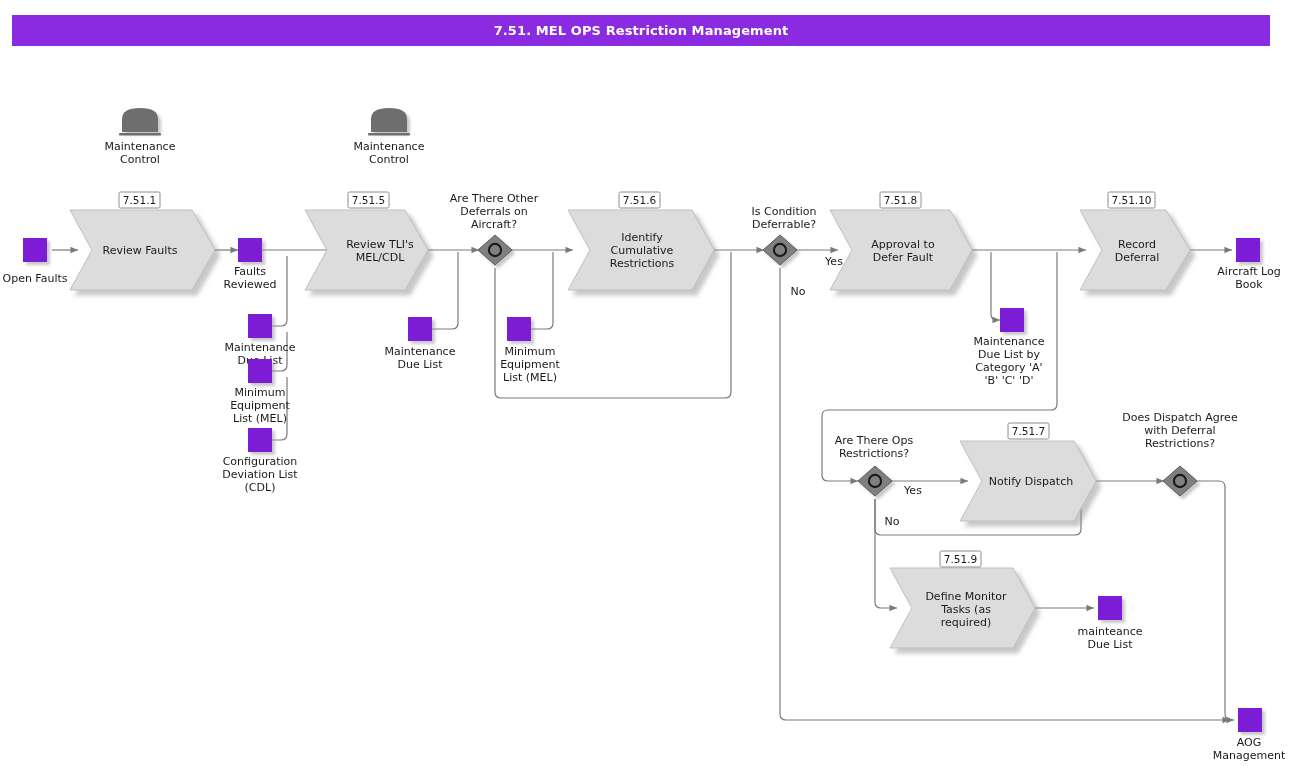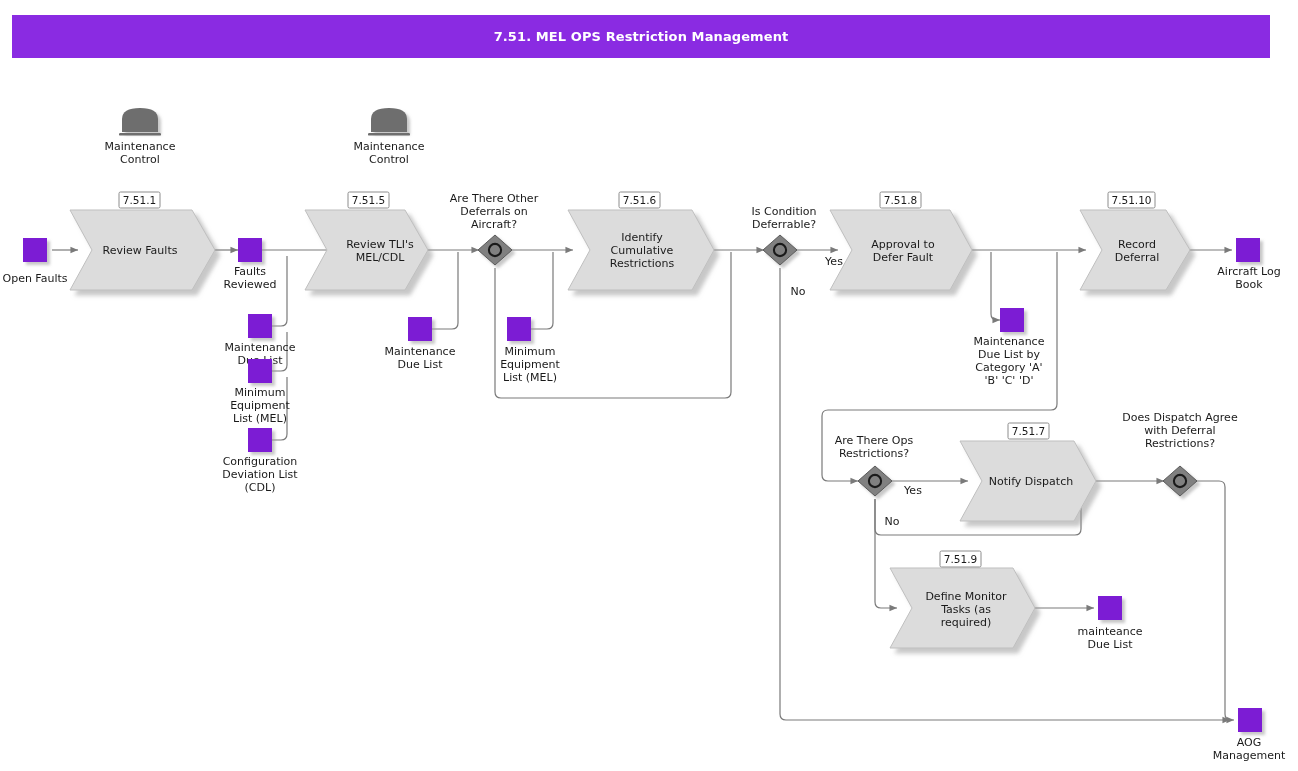--- a/index.html
+++ b/index.html
@@ -1,20 +1,20 @@
 <!DOCTYPE html>
 <html><head>
 <meta charset="utf-8">
 <title>MEL OPS Restriction Management</title>
 <style>
   html,body{margin:0;padding:0;background:#ffffff;}
   body{width:1298px;height:771px;position:relative;overflow:hidden;
        font-family:"DejaVu Sans","Liberation Sans",sans-serif;}
   #canvas{position:absolute;left:0;top:0;width:1298px;height:771px;}
-  .title-bar{position:absolute;left:12px;top:15px;width:1258px;height:43px;
+  .title-bar{position:absolute;left:12px;top:15px;width:1258px;height:31px;
              background:#8A2BE2;display:flex;align-items:center;justify-content:center;}
   .title-text{color:#ffffff;font-size:13px;font-weight:bold;
               font-family:"DejaVu Sans","Liberation Sans",sans-serif;letter-spacing:0.1px;}
   svg text{font-family:"DejaVu Sans","Liberation Sans",sans-serif;fill:#1a1a1a;}
   .t-proc{font-size:11px;}
   .t-badge{font-size:10.5px;}
   .t-lbl{font-size:11px;}
   .t-role{font-size:11px;}
   .t-yn{font-size:11px;}
 </style>

